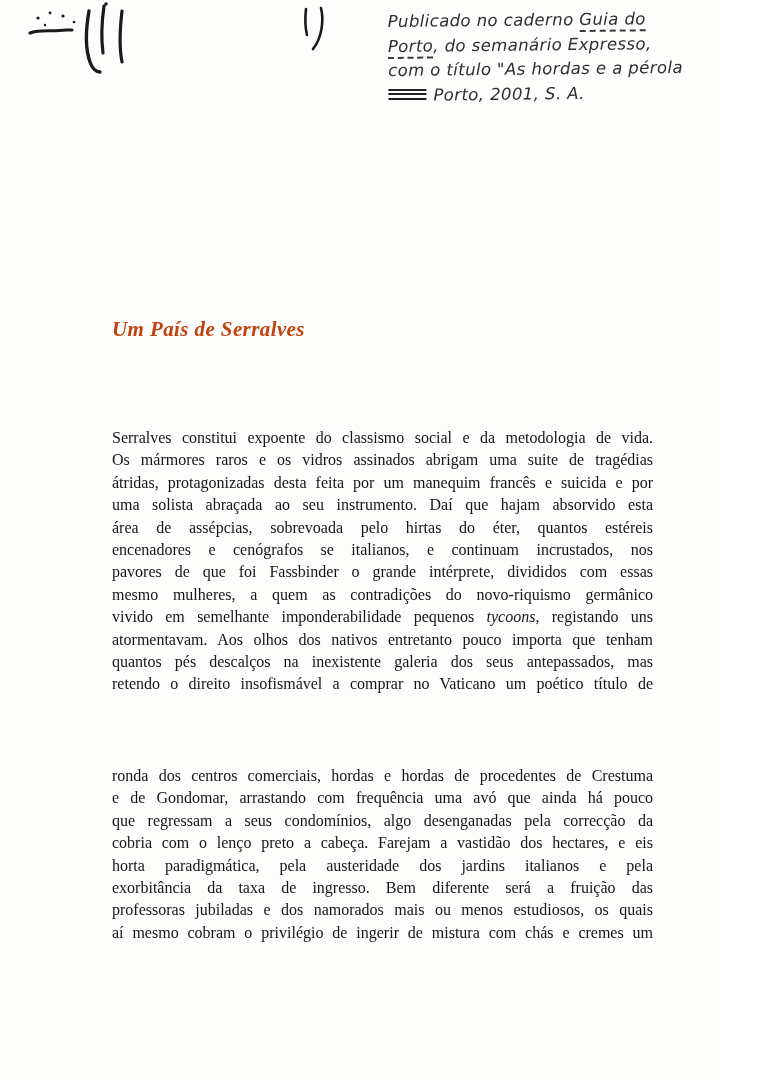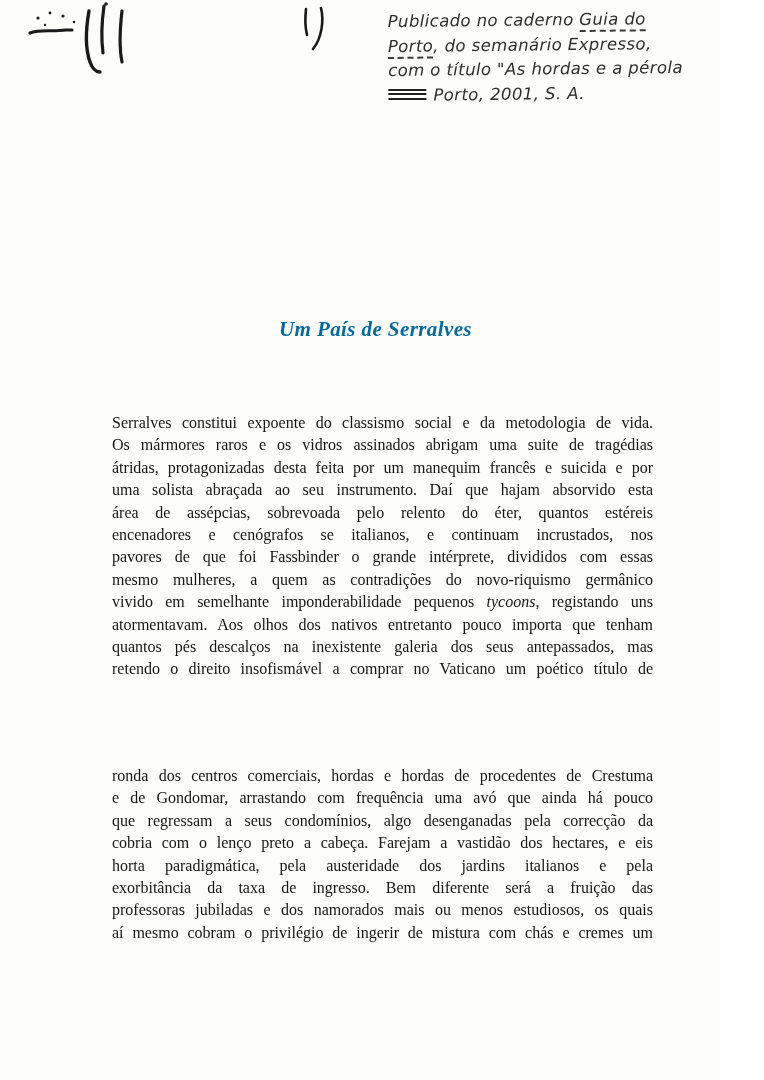--- a/index.html
+++ b/index.html
@@ -1,22 +1,22 @@
 <!DOCTYPE html>
 <html><head>
 <meta charset="utf-8">
 <style>
   html,body{margin:0;padding:0;background:#ffffff;}
   .page{position:relative;width:720px;height:1080px;background:#fdfdfc;overflow:hidden;
         font-family:"Liberation Serif",serif;color:#161616;}
   
-  .doc-title{position:absolute;left:105px;top:317px;width:541px;text-align:center;
-             font-size:21px;font-weight:bold;font-style:italic;letter-spacing:.4px;color:#0369a1;}
+  .doc-title{position:absolute;left:112px;top:317px;width:541px;
+             font-size:21px;font-weight:bold;font-style:italic;letter-spacing:.4px;color:#c2410c;}
   .para{position:absolute;left:112px;width:541px;font-size:16px;color:#151515;}
-  .para-1{top:412px;}
+  .para-1{top:427px;}
   .para-2{top:765px;}
   .line{line-height:22.4px;height:22.4px;text-align:justify;text-align-last:justify;
         white-space:normal;overflow:visible;}
   .line.last{text-align-last:left;}
   .it{font-style:italic;}
   
   .note{position:absolute;left:388px;top:8px;width:380px;
         font-family:"DejaVu Sans",sans-serif;font-style:italic;font-size:16.5px;
         color:#2e2e2e;transform:rotate(-0.6deg);letter-spacing:.4px;}
   .note .line{line-height:24.5px;height:24.5px;text-align:left;text-align-last:auto;white-space:nowrap;}
@@ -59,21 +59,21 @@
       <div class="line"><span class="scribble"></span><span>Porto, 2001, S. A.</span></div>
     </div>
 
   <div class="doc-title">Um País de Serralves</div>
 
   <div class="para para-1">
       <div class="line"><span>Serralves constitui expoente do classismo social e da metodologia de vida.</span></div>
       <div class="line"><span>Os mármores raros e os vidros assinados abrigam uma suite de tragédias</span></div>
       <div class="line"><span>átridas, protagonizadas desta feita por um manequim francês e suicida e por</span></div>
       <div class="line"><span>uma solista abraçada ao seu instrumento. Daí que hajam absorvido esta</span></div>
-      <div class="line"><span>área de assépcias, sobrevoada pelo relento do éter, quantos estéreis</span></div>
+      <div class="line"><span>área de assépcias, sobrevoada pelo hirtas do éter, quantos estéreis</span></div>
       <div class="line"><span>encenadores e cenógrafos se italianos, e continuam incrustados, nos</span></div>
       <div class="line"><span>pavores de que foi Fassbinder o grande intérprete, divididos com essas</span></div>
       <div class="line"><span>mesmo mulheres, a quem as contradições do novo-riquismo germânico</span></div>
       <div class="line"><span>vivido em semelhante imponderabilidade pequenos </span><span class="it">tycoons</span><span>, registando uns</span></div>
       <div class="line"><span>atormentavam. Aos olhos dos nativos entretanto pouco importa que tenham</span></div>
       <div class="line"><span>quantos pés descalços na inexistente galeria dos seus antepassados, mas</span></div>
       <div class="line"><span>retendo o direito insofismável a comprar no Vaticano um poético título de</span></div>
     </div>
 
   <div class="para para-2">

